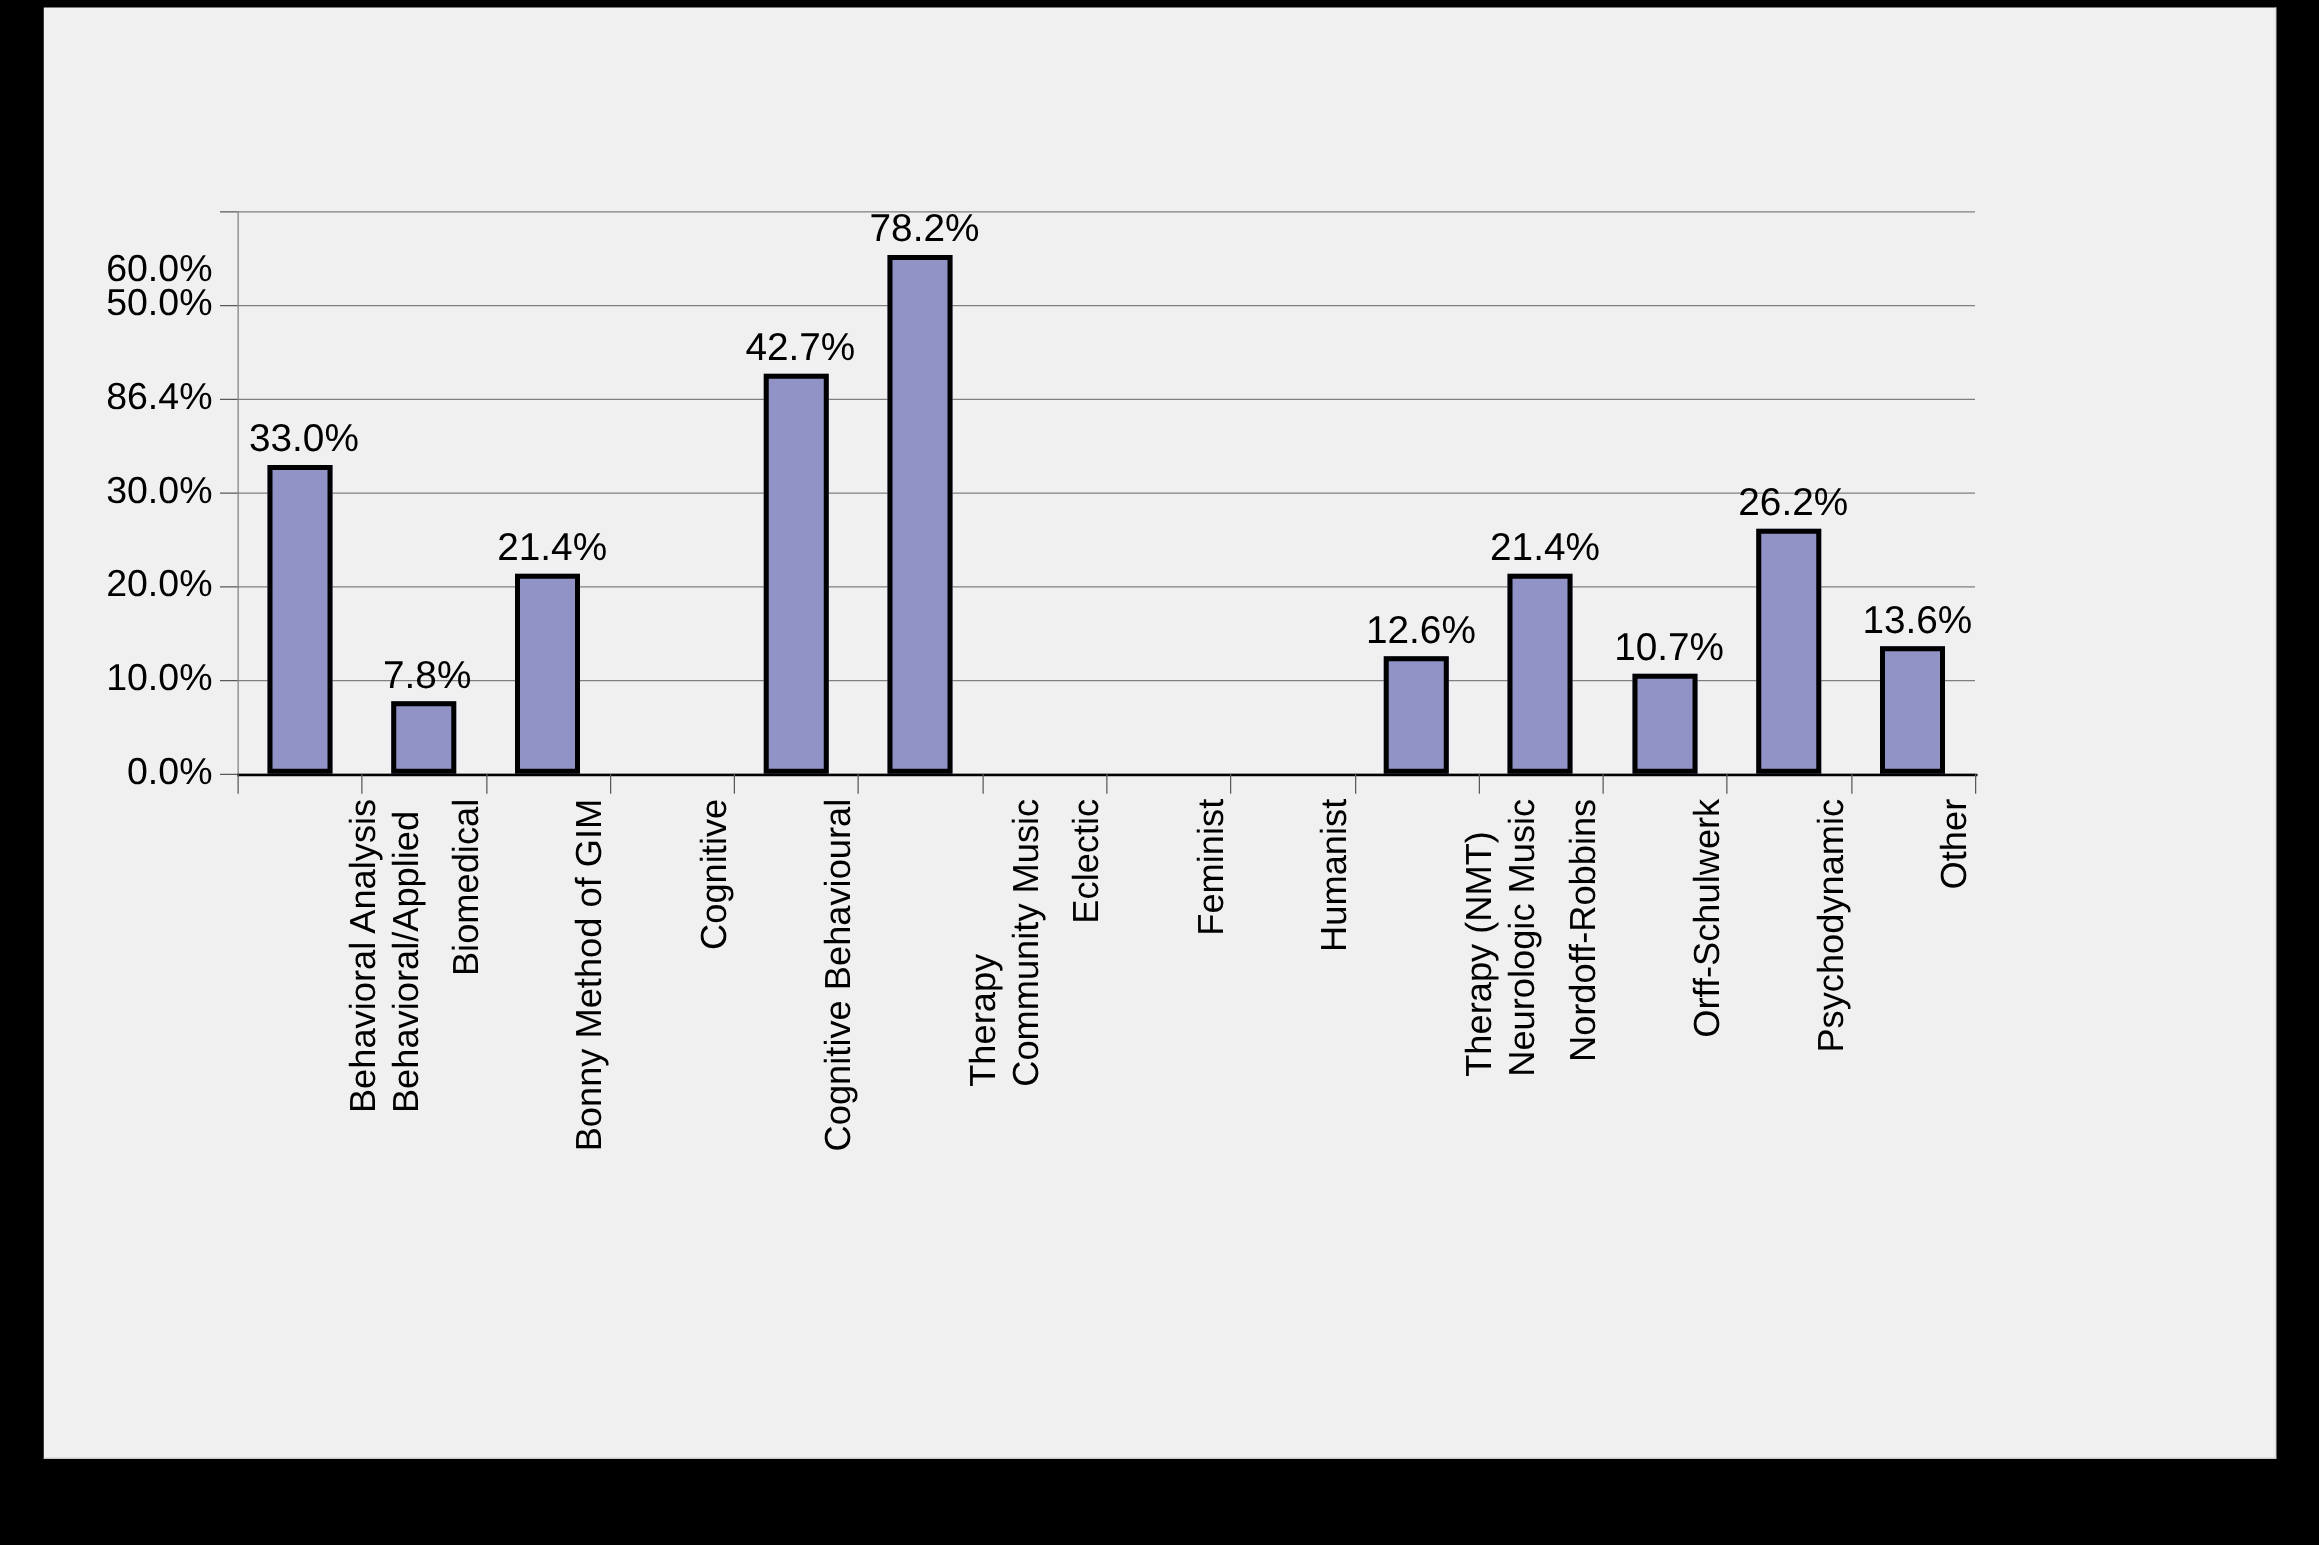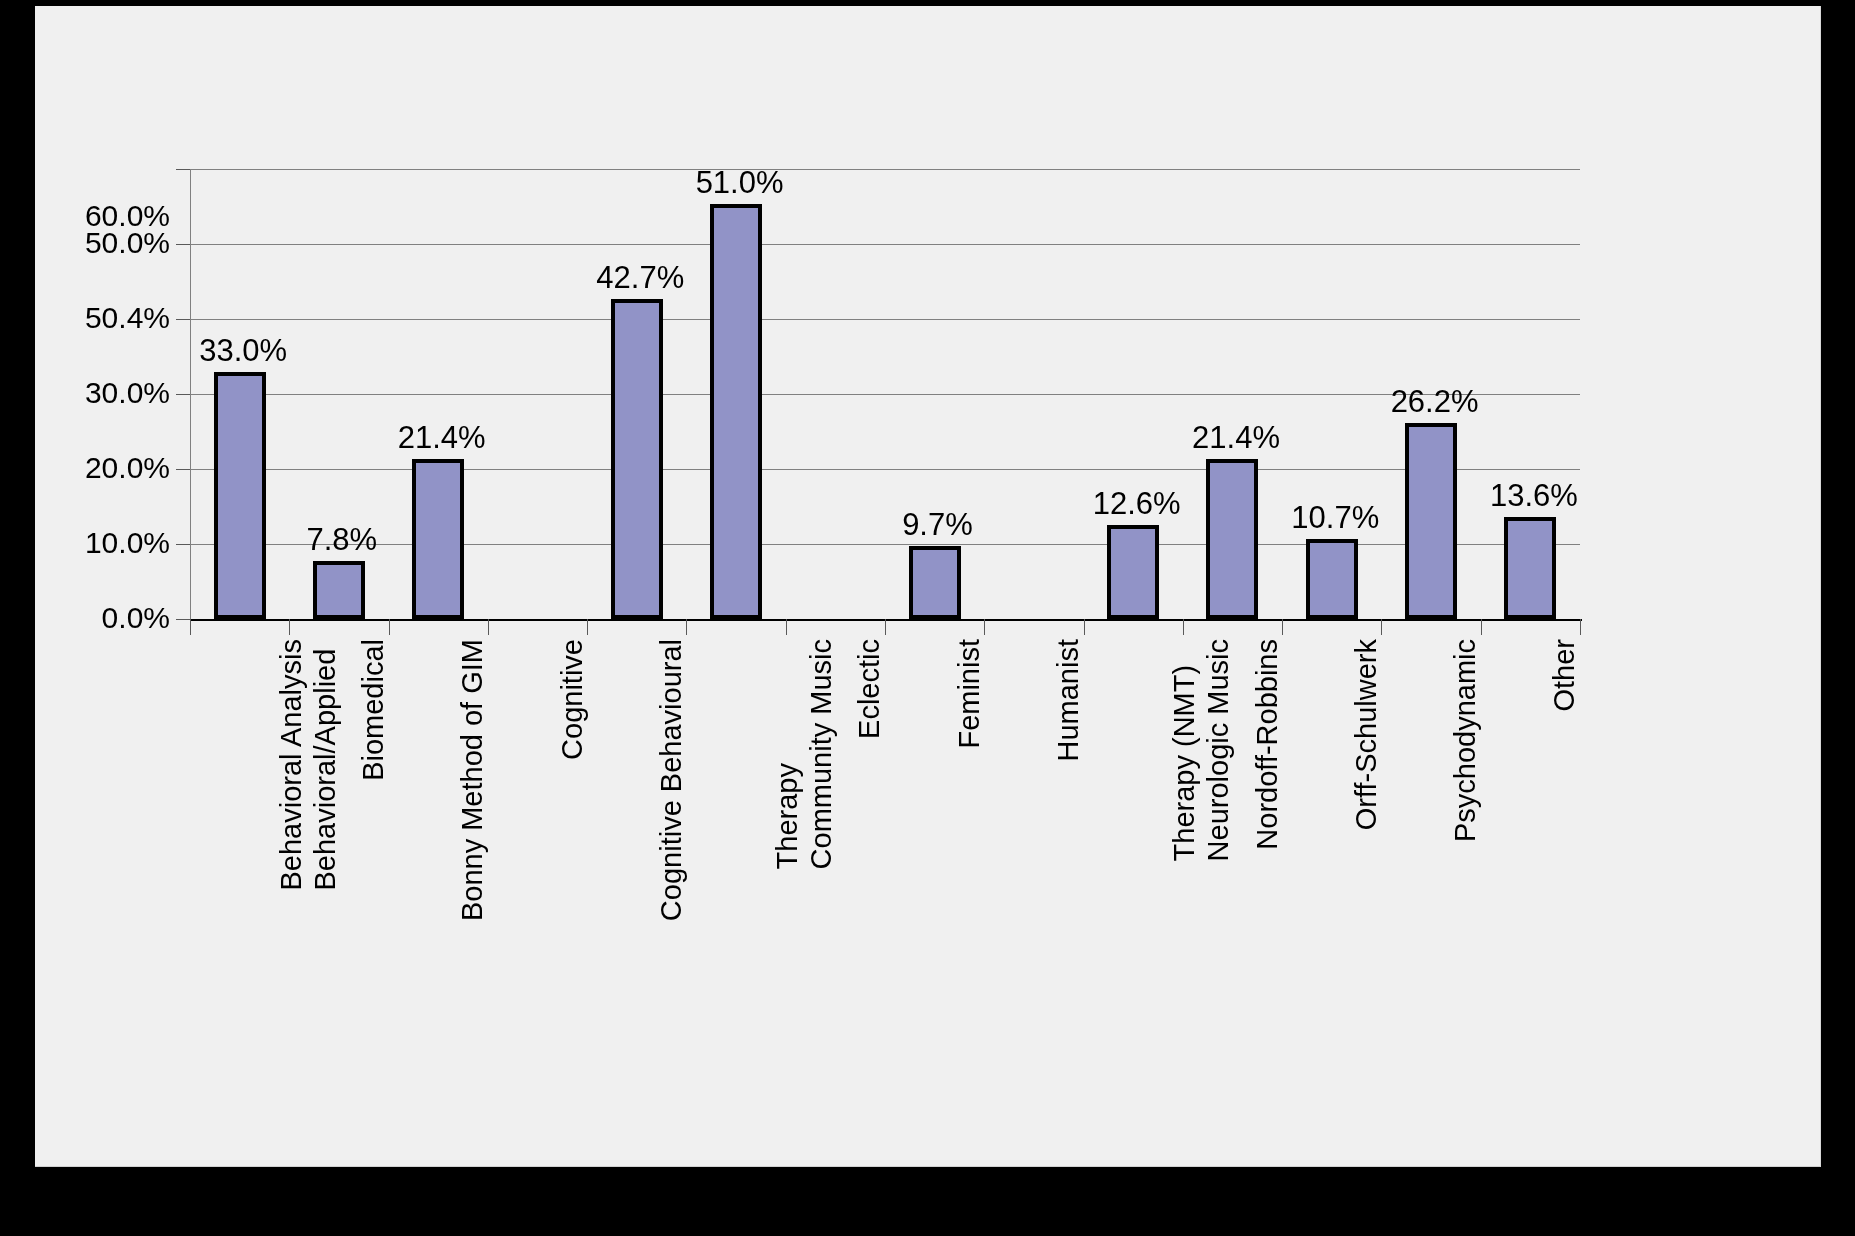--- a/index.html
+++ b/index.html
@@ -119,21 +119,21 @@
 </head>
 <body>
 
 <div id="frame">
 
   <div id="ylabels">
       <div class="ylabel" style="top: 597px;">0.0%</div>
       <div class="ylabel" style="top: 522px;">10.0%</div>
       <div class="ylabel" style="top: 447px;">20.0%</div>
       <div class="ylabel" style="top: 372px;">30.0%</div>
-      <div class="ylabel" style="top: 297px;">50.4%</div>
+      <div class="ylabel" style="top: 297px;">86.4%</div>
       <div class="ylabel" style="top: 222px;">50.0%</div>
       <div class="ylabel" style="top: 147px; margin-top: 48px;">60.0%</div>
     </div>
   <div id="yaxis"></div>
   <div id="gridlines">
       <div class="gridline base" style="position: absolute; left: 155px; width: 1390px; top: 613px;"></div>
       <div class="gridline" style="position: absolute; left: 155px; width: 1390px; top: 538px;"></div>
       <div class="gridline" style="position: absolute; left: 155px; width: 1390px; top: 463px;"></div>
       <div class="gridline" style="position: absolute; left: 155px; width: 1390px; top: 388px;"></div>
       <div class="gridline" style="position: absolute; left: 155px; width: 1390px; top: 313px;"></div>
@@ -162,25 +162,21 @@
       <div class="cat" style="left: 198.571px; width: 99.2857px;">
         <div class="bar" title="Bonny Method of GIM: 21.4%" style="height: 160.5px; background: rgb(145, 147, 199); border-color: rgb(0, 0, 0);"></div>
         <div class="dlabel" style="bottom: 166.5px;">21.4%</div>
       </div>
       <div class="cat" style="left: 397.143px; width: 99.2857px;">
         <div class="bar" title="Cognitive Behavioural: 42.7%" style="height: 320.25px; background: rgb(145, 147, 199); border-color: rgb(0, 0, 0);"></div>
         <div class="dlabel" style="bottom: 326.25px;">42.7%</div>
       </div>
       <div class="cat" style="left: 496.429px; width: 99.2857px;">
         <div class="bar" title="Community Music Therapy: 55.3%" style="height: 414.75px; background: rgb(145, 147, 199); border-color: rgb(0, 0, 0);"></div>
-        <div class="dlabel" style="bottom: 420.75px;">51.0%</div>
-      </div>
-      <div class="cat" style="left: 695px; width: 99.2857px;">
-        <div class="bar" title="Feminist: 9.7%" style="height: 72.75px; background: rgb(145, 147, 199); border-color: rgb(0, 0, 0);"></div>
-        <div class="dlabel" style="bottom: 78.75px;">9.7%</div>
+        <div class="dlabel" style="bottom: 420.75px;">78.2%</div>
       </div>
       <div class="cat" style="left: 893.571px; width: 99.2857px;">
         <div class="bar" title="Neurologic Music Therapy (NMT): 12.6%" style="height: 94.5px; background: rgb(145, 147, 199); border-color: rgb(0, 0, 0);"></div>
         <div class="dlabel" style="bottom: 100.5px;">12.6%</div>
       </div>
       <div class="cat" style="left: 992.857px; width: 99.2857px;">
         <div class="bar" title="Nordoff-Robbins: 21.4%" style="height: 160.5px; background: rgb(145, 147, 199); border-color: rgb(0, 0, 0);"></div>
         <div class="dlabel" style="bottom: 166.5px;">21.4%</div>
       </div>
       <div class="cat" style="left: 1092.14px; width: 99.2857px;">

